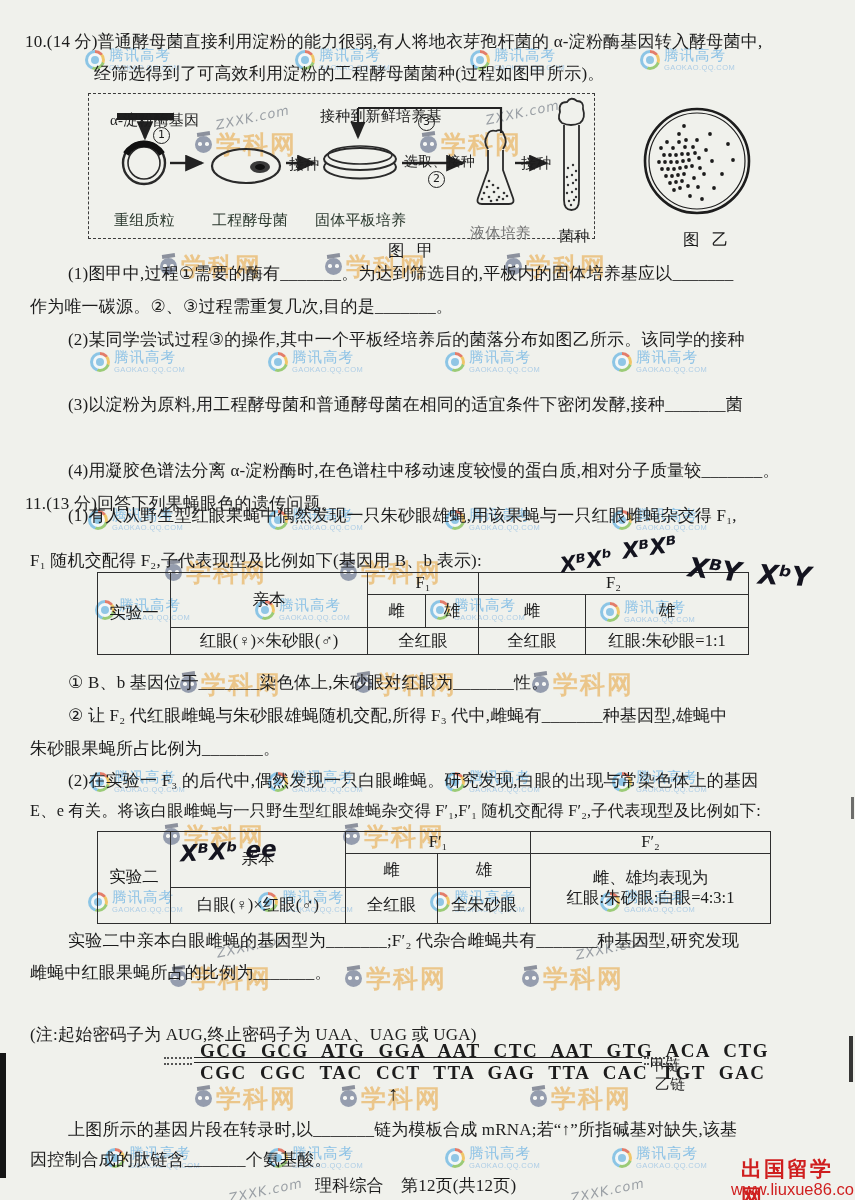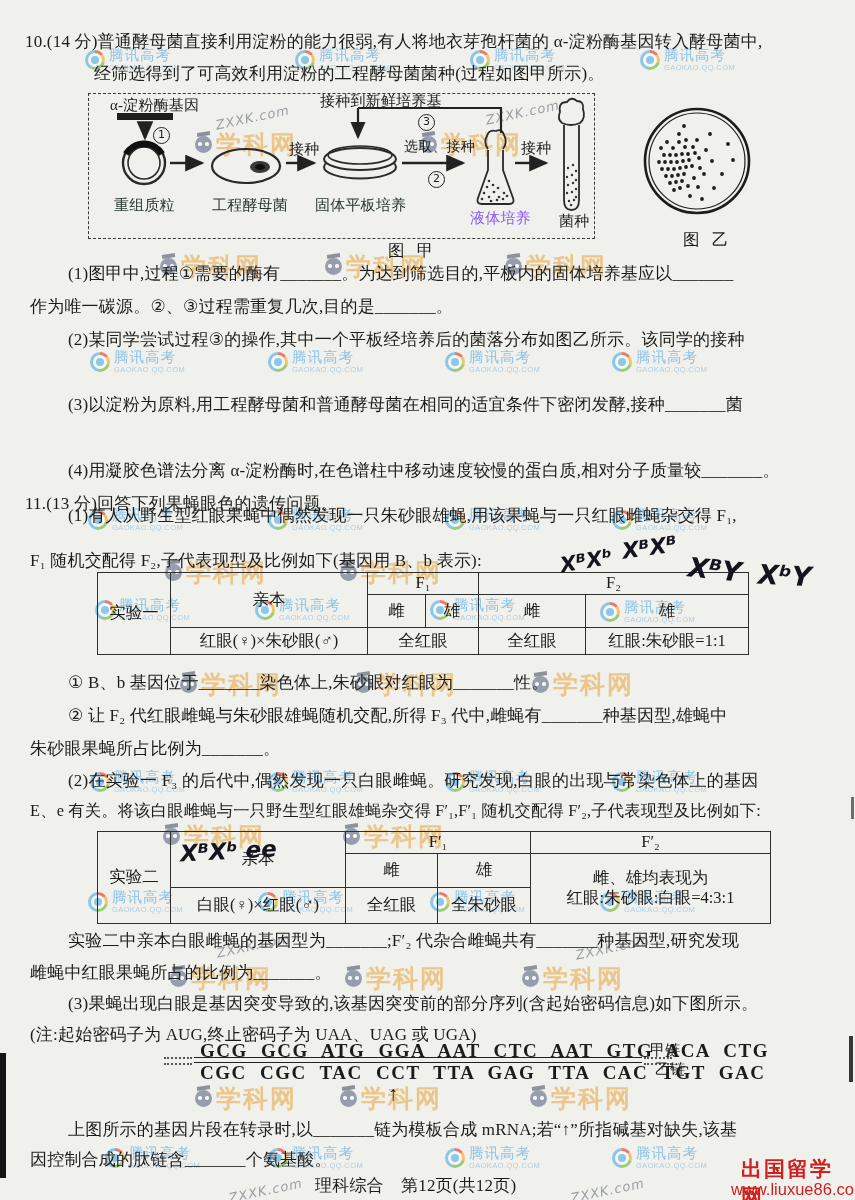--- a/index.html
+++ b/index.html
@@ -1,19 +1,19 @@
 <!DOCTYPE html>
 <html><head>
 <meta charset="utf-8">
 <style>
   html,body{margin:0;padding:0;background:#888;}
   .page{position:relative;width:855px;height:1200px;margin:0 auto;background:#f0f1ec;overflow:hidden;
         font-family:"Liberation Serif","DejaVu Serif","DejaVu Sans",serif;color:#1c1c1c;}
   .ln{position:absolute;white-space:nowrap;font-size:17px;letter-spacing:.2px;z-index:3;}
-  .sm{font-size:15px;}
+  .sm{font-size:15px;margin-top:15px;}
   .cap{font-size:16.5px;letter-spacing:4px;}
   
   .figbox{position:absolute;left:88px;top:93px;width:505px;height:144px;border:1.6px dashed #3a3a3a;z-index:2;}
   .figsvg{position:absolute;left:88px;top:93px;z-index:2;}
   .ysvg{position:absolute;left:640px;top:104px;z-index:2;}
   
   table.tbl{position:absolute;border-collapse:collapse;table-layout:fixed;z-index:3;background:transparent;}
   table.tbl td{border:1.5px solid #2e2e2e;text-align:center;vertical-align:middle;font-size:16.5px;padding:0;line-height:1.25;}
   td.pr{text-align:right;padding-right:22px;}
   .f2cell{font-size:15.5px;}
@@ -478,21 +478,21 @@
   <div class="ln sm" style="left:110px;top:96px">α-淀粉酶基因</div>
   <div class="ln" style="left:153px;top:123px"><span class="circ">1</span></div>
   <div class="ln sm" style="left:114px;top:196px;color:#29372c">重组质粒</div>
   <div class="ln sm" style="left:212px;top:196px;color:#29372c">工程酵母菌</div>
   <div class="ln sm" style="left:289px;top:140px">接种</div>
   <div class="ln sm" style="left:315px;top:196px;color:#29372c">固体平板培养</div>
   <div class="ln sm" style="left:320px;top:92px">接种到新鲜培养基</div>
   <div class="ln" style="left:418px;top:110px"><span class="circ">3</span></div>
   <div class="ln sm" style="left:404px;top:138px;font-size:14px">选取、接种</div>
   <div class="ln" style="left:428px;top:167px"><span class="circ">2</span></div>
-  <div class="ln sm" style="left:470px;top:209px;color:#8b5cf6">液体培养</div>
+  <div class="ln sm" style="left:470px;top:209px;color:#737373">液体培养</div>
   <div class="ln sm" style="left:521px;top:139px">接种</div>
   <div class="ln sm" style="left:559px;top:212px">菌种</div>
   <div class="ln cap" style="left:388px;top:240px">图 甲</div>
 
   <svg class="ysvg" width="115" height="115" viewBox="0 0 115 115">
     <circle cx="57" cy="57" r="52" fill="none" stroke="#1d1d1d" stroke-width="2.6"></circle>
     <circle cx="57" cy="57" r="48" fill="none" stroke="#1d1d1d" stroke-width="1.2"></circle>
     <g fill="#1c1c1c">
       <circle cx="21" cy="44" r="1.9"></circle>
         <circle cx="27" cy="38" r="1.9"></circle>
@@ -629,21 +629,20 @@
       <td>白眼(♀)×红眼(♂)</td>
       <td>全红眼</td>
       <td>全朱砂眼</td>
     </tr>
   </tbody>
     </table>
   <span class="hw" style="left:180px;top:838px;font-size:23px;transform:rotate(-3deg)">XᴮXᵇ ee</span>
 
   <div class="ln" style="left:68px;top:929px">实验二中亲本白眼雌蝇的基因型为_______;F′₂ 代杂合雌蝇共有_______种基因型,研究发现</div>
   <div class="ln" style="left:30px;top:961px">雌蝇中红眼果蝇所占的比例为_______。</div>
-  <div class="ln" style="left:68px;top:992px">(3)果蝇出现白眼是基因突变导致的,该基因突变前的部分序列(含起始密码信息)如下图所示。</div>
   <div class="ln" style="left:30px;top:1023px">(注:起始密码子为 AUG,终止密码子为 UAA、UAG 或 UGA)</div>
 
   <div class="dna" style="left:200px;top:1040px">GCG GCG ATG GGA AAT CTC AAT GTG ACA CTG</div>
   <div class="dna-rule"></div>
   <div class="dna-stub" style="left:164px;width:28px"></div>
   <div class="dna-stub" style="left:644px;width:28px"></div>
   <div class="dna" style="left:200px;top:1062px">CGC CGC TAC CCT TTA GAG TTA CAC TGT GAC</div>
   <div class="ln sm" style="left:650px;top:1041px">甲链</div>
   <div class="ln sm" style="left:655px;top:1060px">乙链</div>
   <div class="uparrow" style="left:388px;top:1082px">↑</div>

